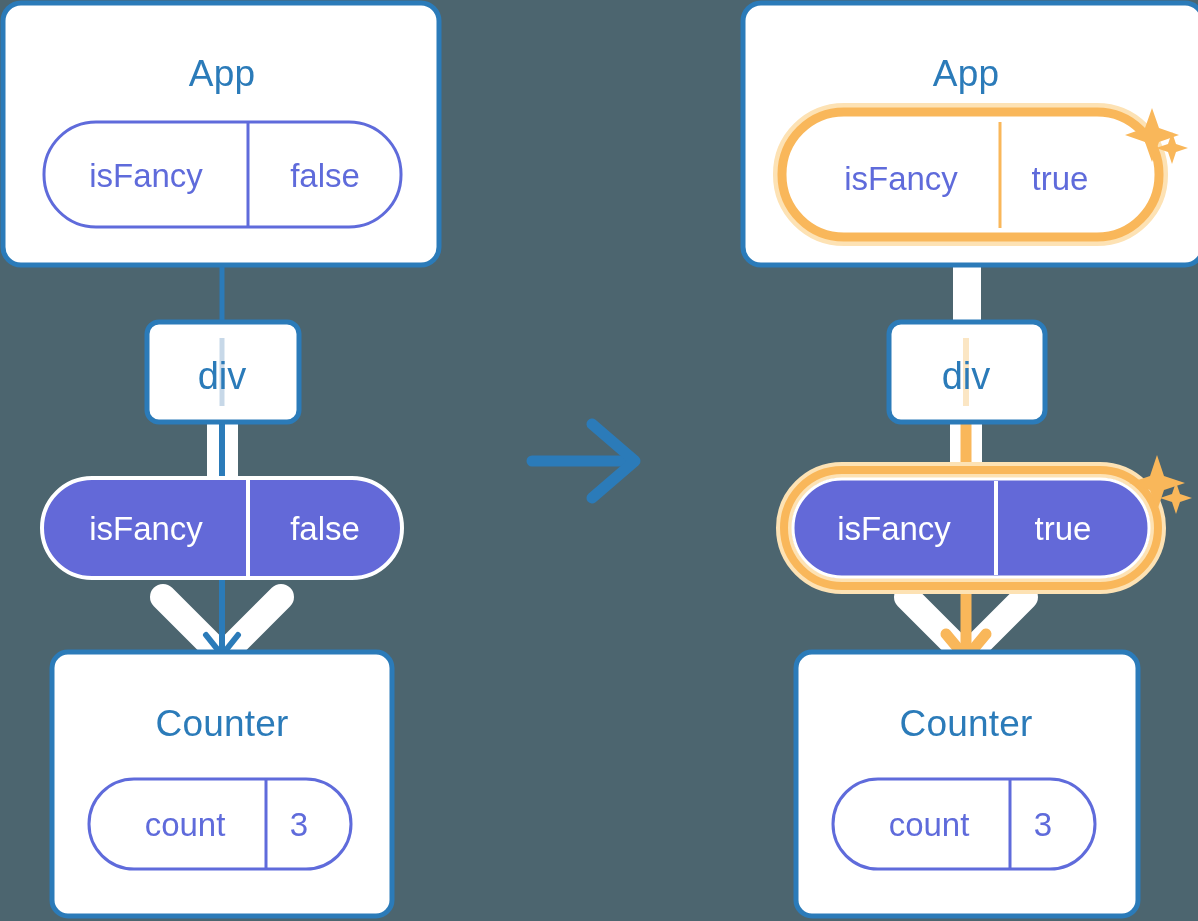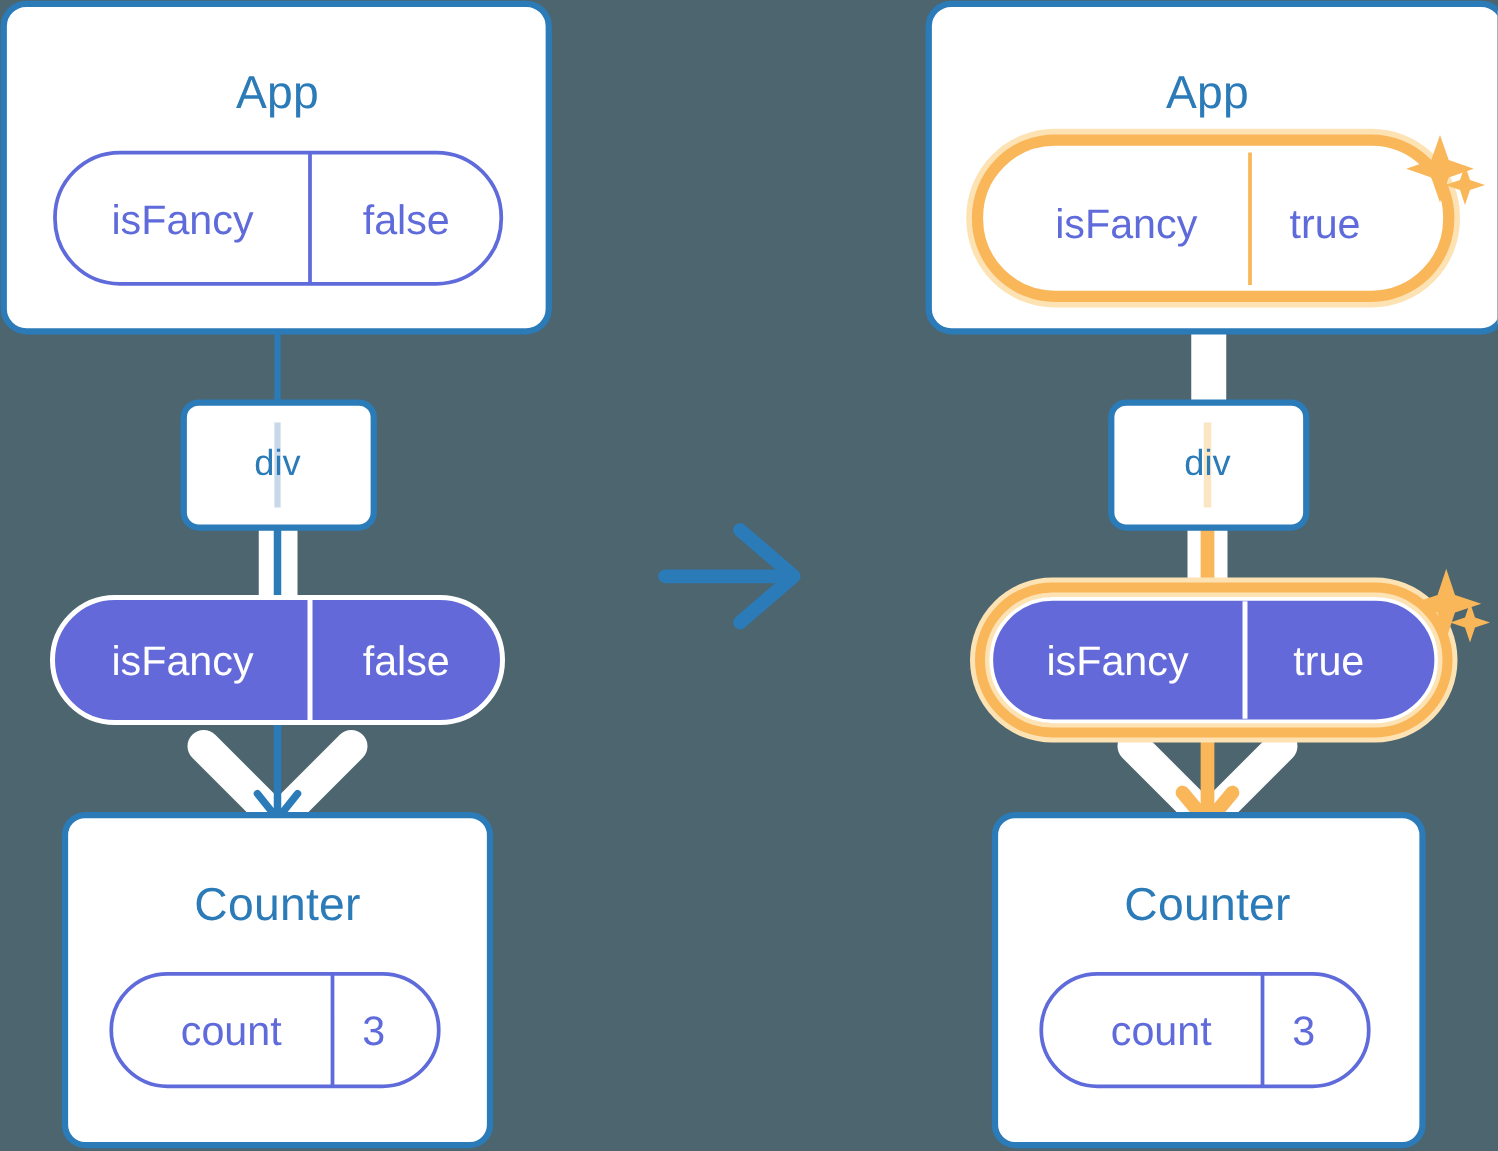--- a/index.html
+++ b/index.html
@@ -45,21 +45,21 @@
   .pill-label-filled {
     color: #ffffff;
     font-size: 33px;
     text-align: center;
   }
   .pill-label-filled.bold, .pill-label-outline.bold {
     font-weight: normal;
   }
   .node-label {
     color: #2b7bb9;
-    font-size: 29px;
+    font-size: 38px;
     text-align: center;
   }
   .center {
     transform: translateX(-50%);
   }
 </style>
 </head>
 <body>
 
 <div id="stage">

